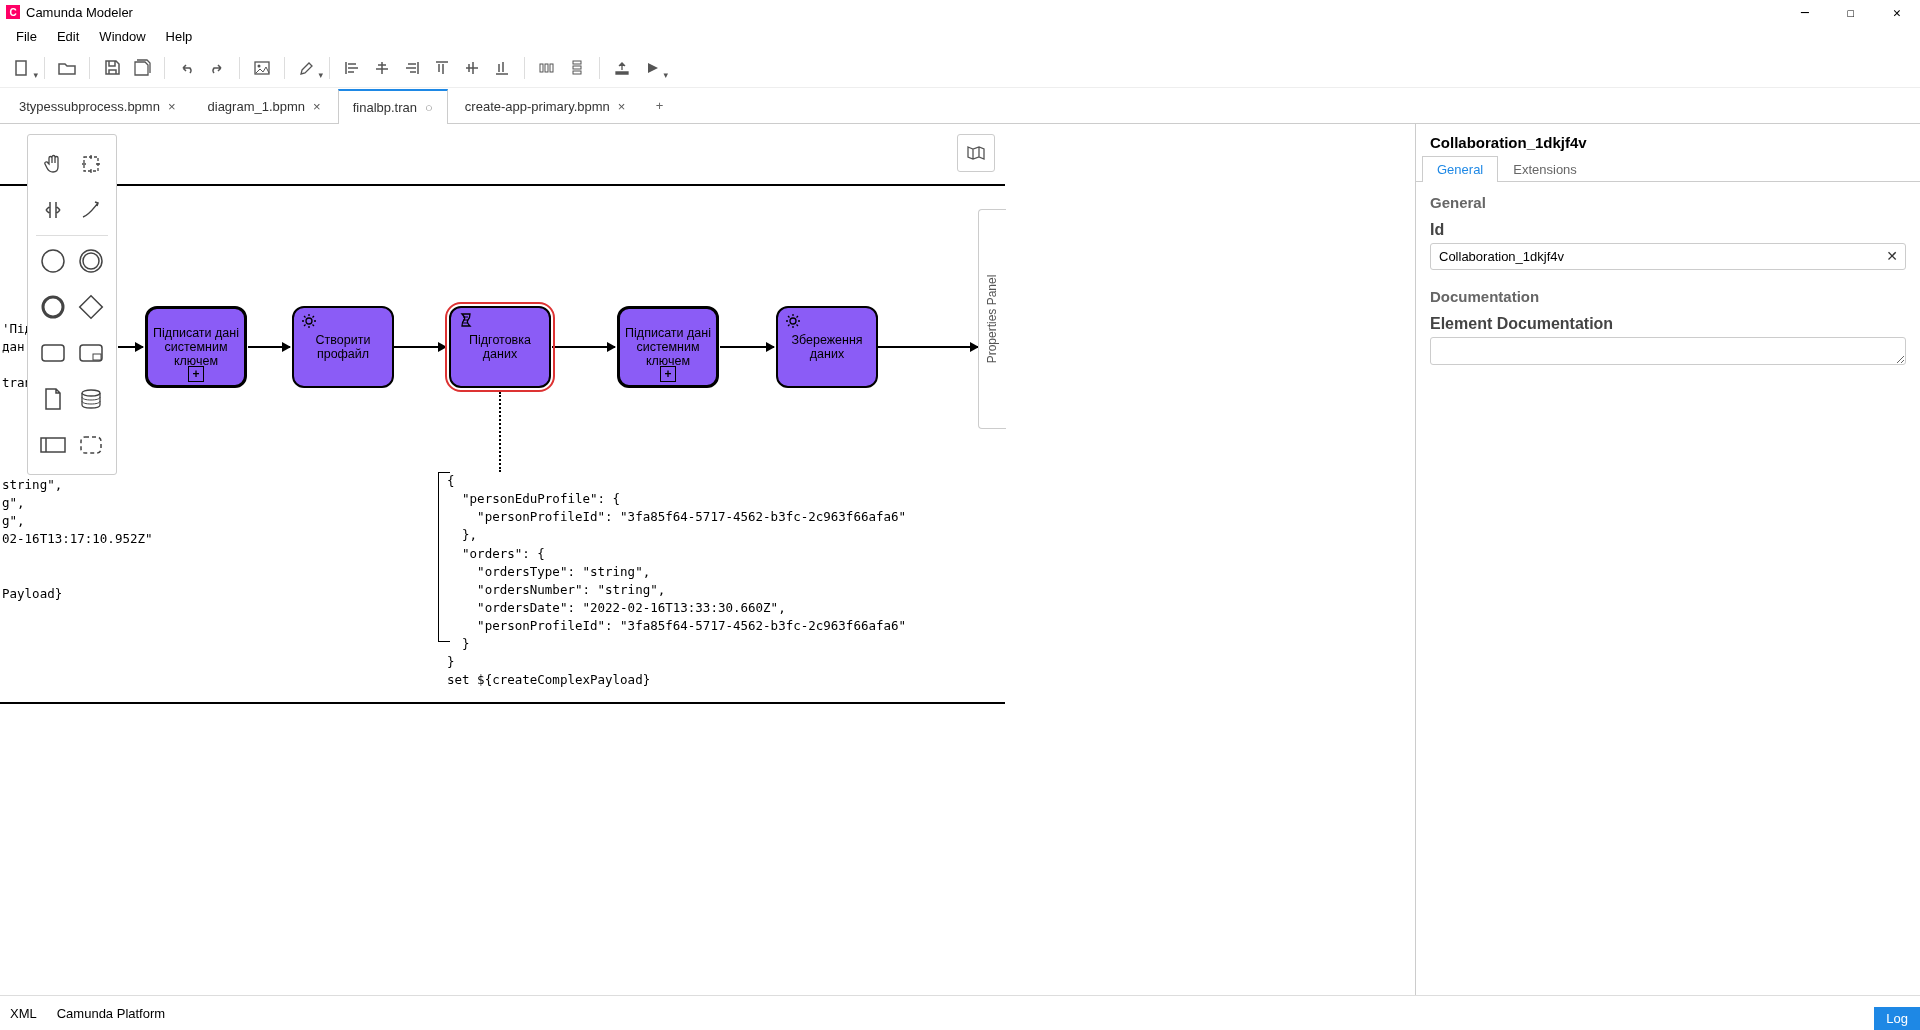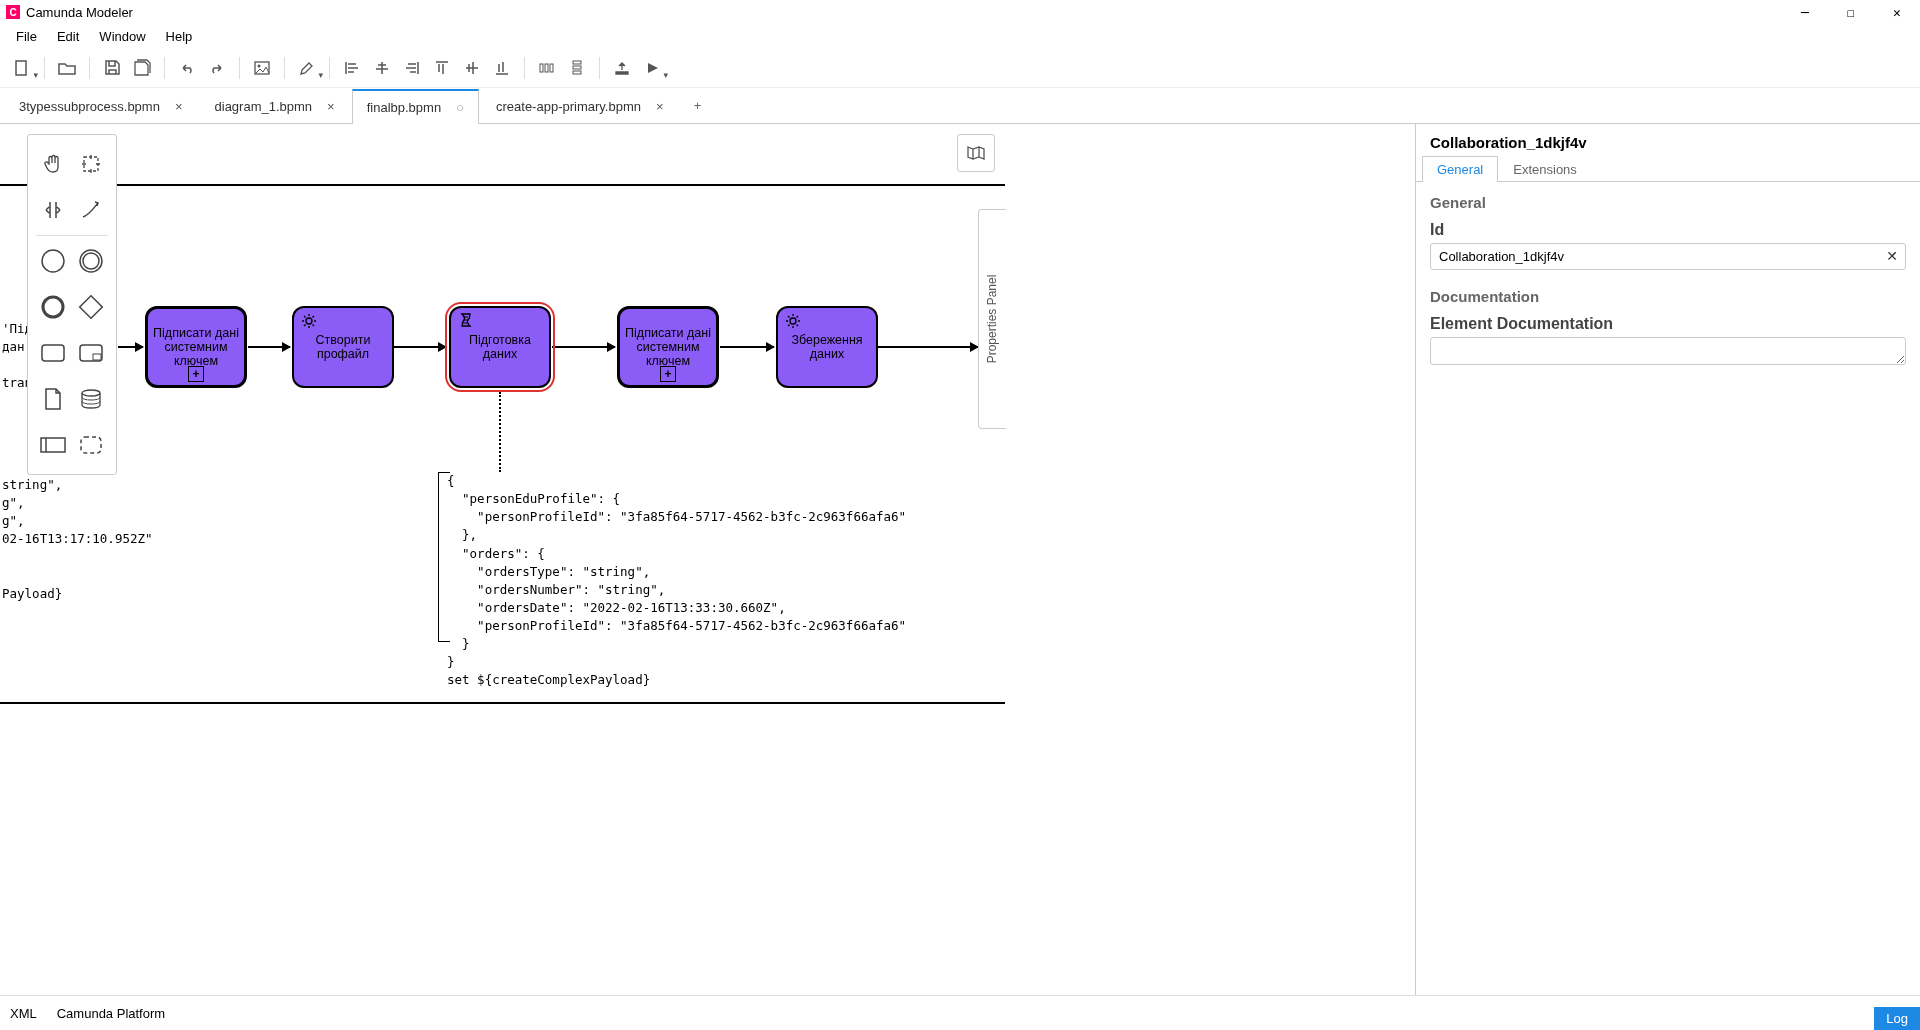--- a/index.html
+++ b/index.html
@@ -8,21 +8,21 @@
   .titlebar { height: 24px; display: flex; align-items: center; padding: 0 6px; }
   .titlebar .app-icon { width:14px; height:14px; background:#f06; display:inline-flex; align-items:center; justify-content:center; color:#fff; font-weight:bold; font-size:10px; margin-right:6px; }
   .win-controls { position:absolute; right:0; top:0; height:24px; display:flex; }
   .win-controls div { width:46px; display:flex; align-items:center; justify-content:center; font-family: monospace; font-size:13px; }
   .menubar { height:24px; display:flex; align-items:center; padding:0 8px; gap:4px; }
   .menubar span { padding:2px 8px; }
   .toolbar { height:40px; display:flex; align-items:center; padding:0 8px; gap:2px; border-bottom:1px solid #eee; }
   .toolbar .tb-btn { width:28px; height:28px; display:flex; align-items:center; justify-content:center; color:#555; position:relative; }
   .toolbar .sep { width:1px; height:22px; background:#ddd; margin:0 6px; }
   .tabbar { height:36px; display:flex; align-items:stretch; border-bottom:1px solid #ccc; padding-left:4px; }
-  .tab { display:flex; align-items:center; padding:0 14px; gap:15px; font-size:13px; border:1px solid transparent; border-bottom:none; margin-right:2px; color:#333; }
+  .tab { display:flex; align-items:center; padding:0 14px; gap:8px; font-size:13px; border:1px solid transparent; border-bottom:none; margin-right:2px; color:#333; }
   .tab .close { font-size:13px; color:#555; }
   .tab.active { border-color:#ccc; border-top:2px solid #1e88e5; background:#fff; position:relative; top:1px; }
   .tab-add { width:34px; display:flex; align-items:center; justify-content:center; color:#666; }
   .workspace { position:absolute; top:124px; left:0; right:0; bottom:35px; }
   .canvas { position:absolute; left:0; top:0; width:1005px; bottom:0; overflow:hidden; }
   .palette { position:absolute; left:27px; top:10px; width:90px; background:#fff; border:1px solid #ccc; border-radius:3px; padding:6px 4px; }
   .pal-row { display:flex; justify-content:space-around; padding:6px 2px; }
   .pal-cell { width:34px; height:34px; display:flex; align-items:center; justify-content:center; }
   .pal-hr { border:0; border-top:1px solid #ddd; margin:2px 4px; }
   .minimap { position:absolute; right:10px; top:10px; width:38px; height:38px; border:1px solid #ccc; border-radius:3px; display:flex; align-items:center; justify-content:center; }
@@ -187,21 +187,21 @@
 <div class="tabbar">
   <div class="tab">
     <span>3typessubprocess.bpmn</span>
     <span class="close">×</span>
   </div>
   <div class="tab">
     <span>diagram_1.bpmn</span>
     <span class="close">×</span>
   </div>
   <div class="tab active">
-    <span>finalbp.bpmn</span>
+    <span>finalbp.tran</span>
     <span class="close" style="color:#888;">○</span>
   </div>
   <div class="tab">
     <span>create-app-primary.bpmn</span>
     <span class="close">×</span>
   </div>
   <div class="tab-add">+</div>
 </div>
 
 <div class="workspace">

